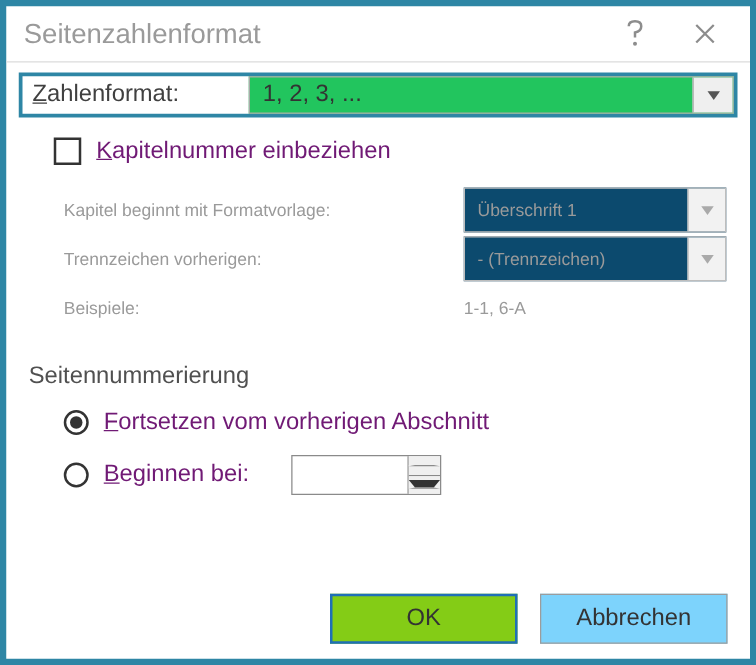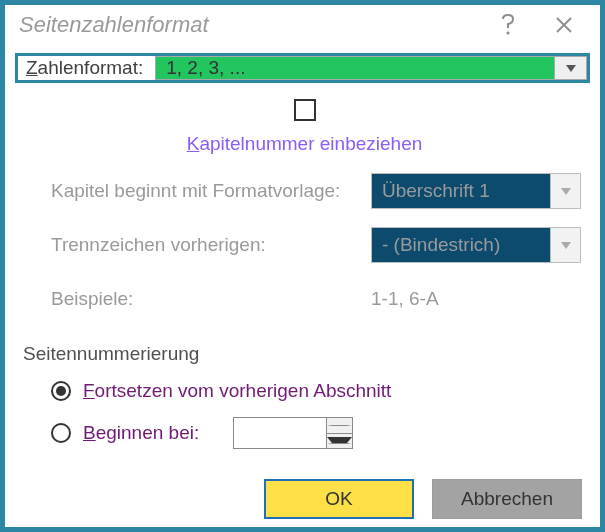--- a/index.html
+++ b/index.html
@@ -18,34 +18,35 @@
     display: flex; flex-direction: column;
   }
   
   .titlebar {
     height: 44px;
     display: flex; align-items: center;
     padding: 0 8px 0 14px;
     color: #9a9a9a;
     font-size: 22px;
   }
-  .titlebar .title { flex: 1; font-style: italic; }
+  .titlebar .title { flex: 1; }
   .titlebar .tbtn {
     width: 56px; height: 40px;
     display: flex; align-items: center; justify-content: center;
     color: #8d8d8d;
   }
   .titlebar svg { display: block; }
   .sep-under-title { height: 1px; background: #dcdcdc; }
   
   .hl-row {
     margin: 8px 10px 14px 10px;
     border: 3px solid #2e86a5;
     display: flex; align-items: stretch;
     height: 36px;
+    gap: 44px;
   }
   .hl-label {
     display: flex; align-items: center;
     padding: 0 12px 0 8px;
     color: #404040; font-size: 19px;
     white-space: nowrap;
   }
   .hl-label .ul { text-decoration: underline; }
   .combo {
     flex: 1;
@@ -63,37 +64,37 @@
     display: flex; align-items: center; justify-content: center;
   }
   .content {
     flex: 1;
     padding: 0 18px 10px 18px;
     display: flex; flex-direction: column;
   }
   
   .chk-row {
     display: flex; align-items: center; gap: 12px;
-    margin: 2px 0 18px 4px;
-    font-size: 19px; color: #8b5cf6; flex-direction: column;
+    margin: 2px 0 18px 20px;
+    font-size: 19px; color: #701a75;
   }
   .chkbox {
     width: 22px; height: 22px;
     border: 2px solid #333;
     background: #fff;
   }
   .chk-row .ul { text-decoration: underline; }
   
   .sub {
     margin-left: 28px;
     display: grid;
     grid-template-columns: 320px 210px;
-    row-gap: 18px;
+    row-gap: 3px;
     color: #9a9a9a;
-    font-size: 19px;
+    font-size: 14px;
     align-items: center;
   }
   .sub .cell { display: flex; align-items: center; height: 36px; }
   .combo-dis {
     height: 36px; width: 210px;
     border: 1px solid #bdbdbd;
     background: #0c4a6e;
     display: flex; align-items: stretch;
     color: #9a9a9a;
   }
@@ -140,25 +141,25 @@
   .spin .arrows div:first-child { border-bottom:1px solid #8a8a8a; }
   
   .buttons {
     display:flex; justify-content:flex-end; gap:18px;
     padding: 8px 18px 12px 0;
   }
   .btn {
     width: 150px; height: 40px;
     display:flex; align-items:center; justify-content:center;
     font-size:19px; color:#333;
-    background:#a3a3a3;
+    background:#7dd3fc;
     border:1px solid #9c9c9c;
   }
   .btn.primary {
-    background:#fde047;
+    background:#84cc16;
     border:2px solid #1f6fb7;
   }
   .chev { width:0; height:0; border-left:5px solid transparent; border-right:5px solid transparent; border-top:7px solid #555; }
   .chev.dis { border-top-color:#aaa; }
   .tri-up { width:0;height:0;border-left:5px solid transparent;border-right:5px solid transparent;border-bottom:6px solid #333; }
   .tri-dn { width:0;height:0;border-left:5px solid transparent;border-right:5px solid transparent;border-top:6px solid #333; }
 </style>
 </head>
 <body>
 
@@ -203,21 +204,21 @@
       <div class="cell">Kapitel beginnt mit Formatvorlage:</div>
       <div class="combo-dis">
         <div class="value">Überschrift 1</div>
         <div class="drop">
             <div class="chev dis"></div>
           </div>
       </div>
 
       <div class="cell">Trennzeichen vorherigen:</div>
       <div class="combo-dis">
-        <div class="value">-    (Bindestrich)</div>
+        <div class="value">-    (Trennzeichen)</div>
         <div class="drop">
             <div class="chev dis"></div>
           </div>
       </div>
 
       <div class="cell">Beispiele:</div>
       <div class="cell example">1-1, 6-A</div>
     </div>
 
     <div class="section-title">Seitennummerierung</div>

